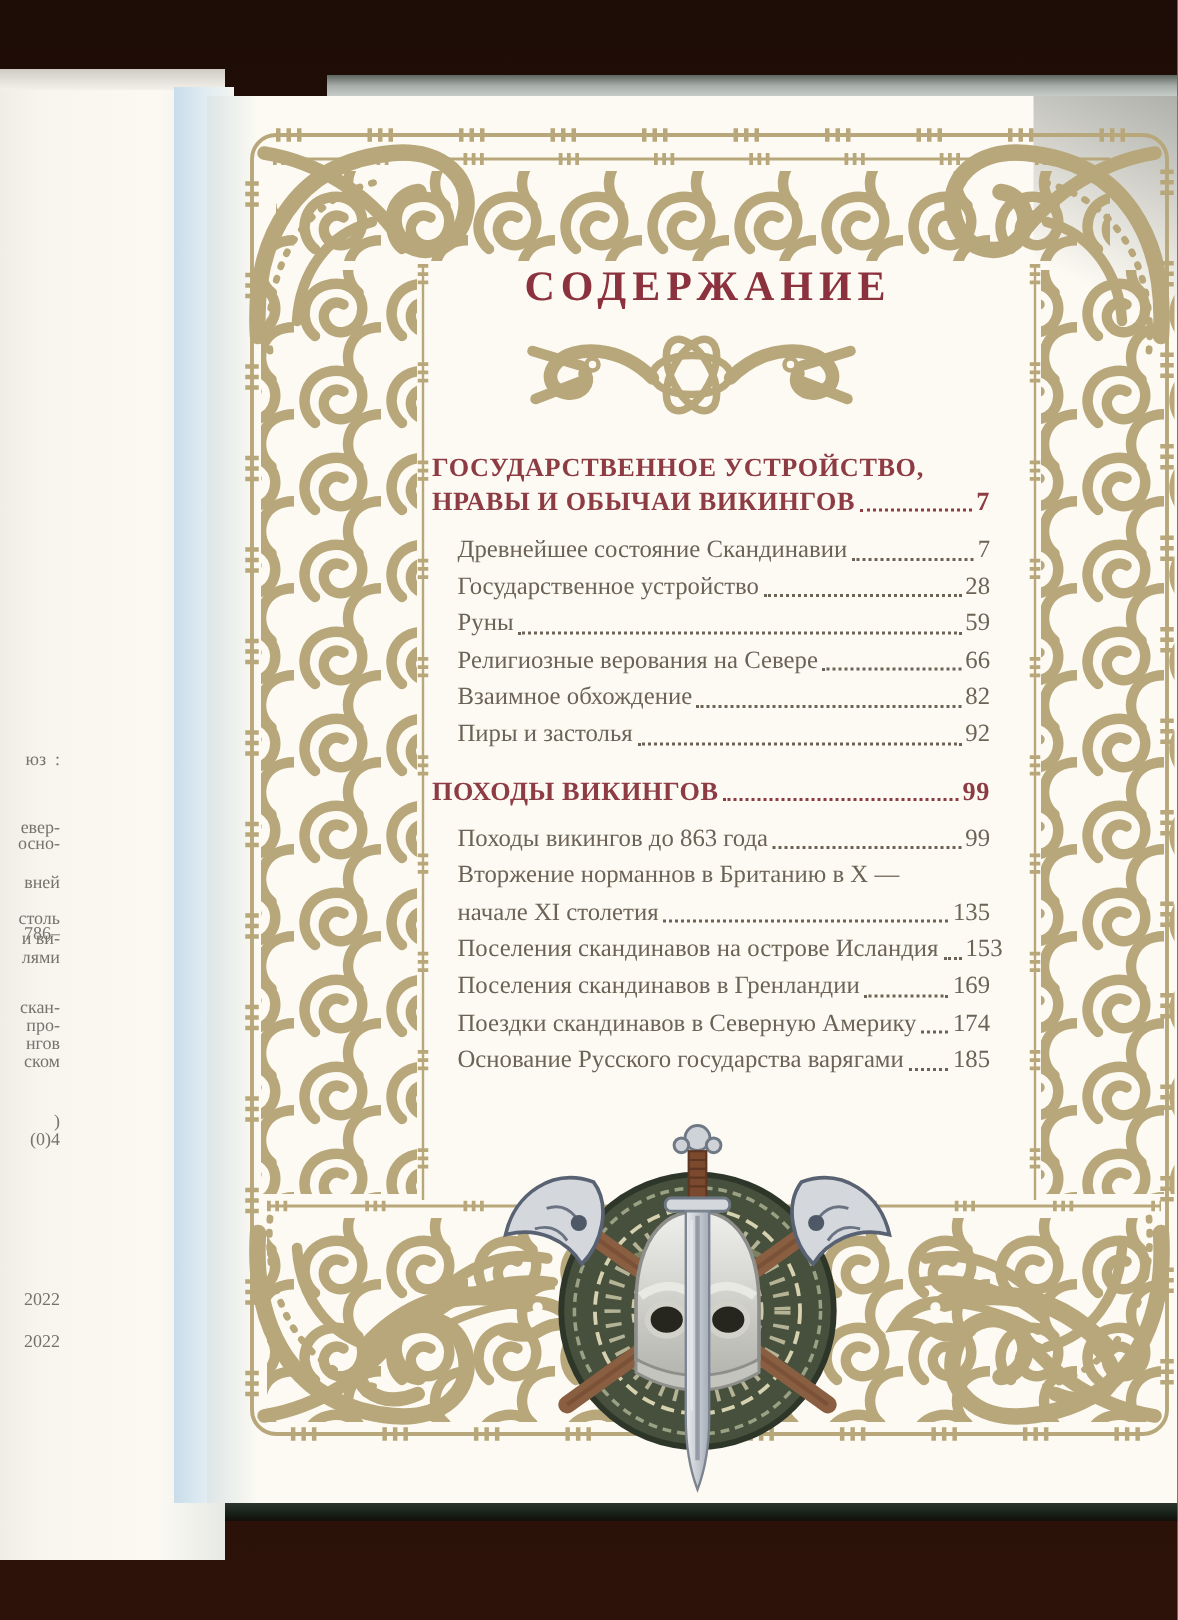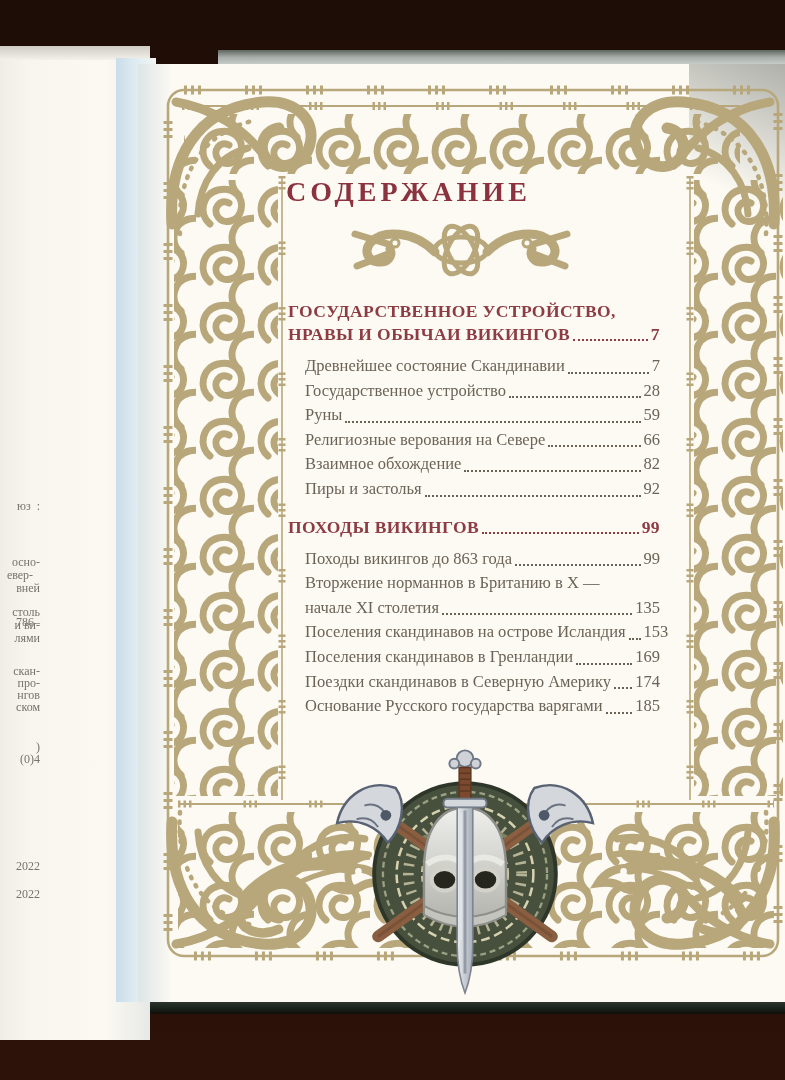--- a/index.html
+++ b/index.html
@@ -27,21 +27,21 @@
     background:linear-gradient(205deg,rgba(70,75,70,.42),rgba(70,75,70,0) 72%);}
 
   
   .frag{position:absolute;left:0;width:40px;text-align:right;padding-right:2px;
     font:12px/12px "Liberation Serif",serif;color:#76726c;white-space:pre;}
 
   
   .border-svg{position:absolute;left:0;top:0;}
 
   
-  .page-title{position:absolute;left:148px;top:112px;width:372px;text-align:left;
+  .page-title{position:absolute;left:148px;top:112px;width:372px;text-align:center;
     font-family:"Liberation Serif",serif;font-size:28px;font-weight:bold;
     letter-spacing:4px;color:#8c323e;}
   .title-ornament{position:absolute;left:205px;top:156px;}
   .emblem{position:absolute;left:187px;top:681px;}
 
   .toc{position:absolute;left:150px;top:222px;width:372px;
     font-family:"Liberation Serif",serif;}
   .toc-section{margin-bottom:10px;margin-top:14px;}
   .sec-head{color:#8e3c44;font-weight:bold;font-size:17.5px;line-height:23px;
     letter-spacing:.4px;}
@@ -63,21 +63,21 @@
   <div class="paper-edge-left">
     <div class="topfold"></div>
   </div>
   <div class="gutter-band"></div>
   <div class="page-top-edge"></div>
   <div class="page-bottom-edge"></div>
 
   <div id="fragments">
       <div class="frag" style="top: 500px;">юз  :</div>
       <div class="frag" style="top: 556px;">осно-</div>
-      <div class="frag" style="top: 569px; text-align: center;">евер-</div>
+      <div class="frag" style="top: 545px;">евер-</div>
       <div class="frag" style="top: 582px;">вней</div>
       <div class="frag" style="top: 606px;">столь</div>
       <div class="frag" style="top: 619px;">и ви-</div>
       <div class="frag" style="top: 632px;">лями</div>
       <div class="frag" style="top: 616px; font-family: Liberation Serif, serif;">786–</div>
       <div class="frag" style="top: 665px;">скан-</div>
       <div class="frag" style="top: 677px;">про-</div>
       <div class="frag" style="top: 689px;">нгов</div>
       <div class="frag" style="top: 701px;">ском</div>
       <div class="frag" style="top: 741px;">)</div>

